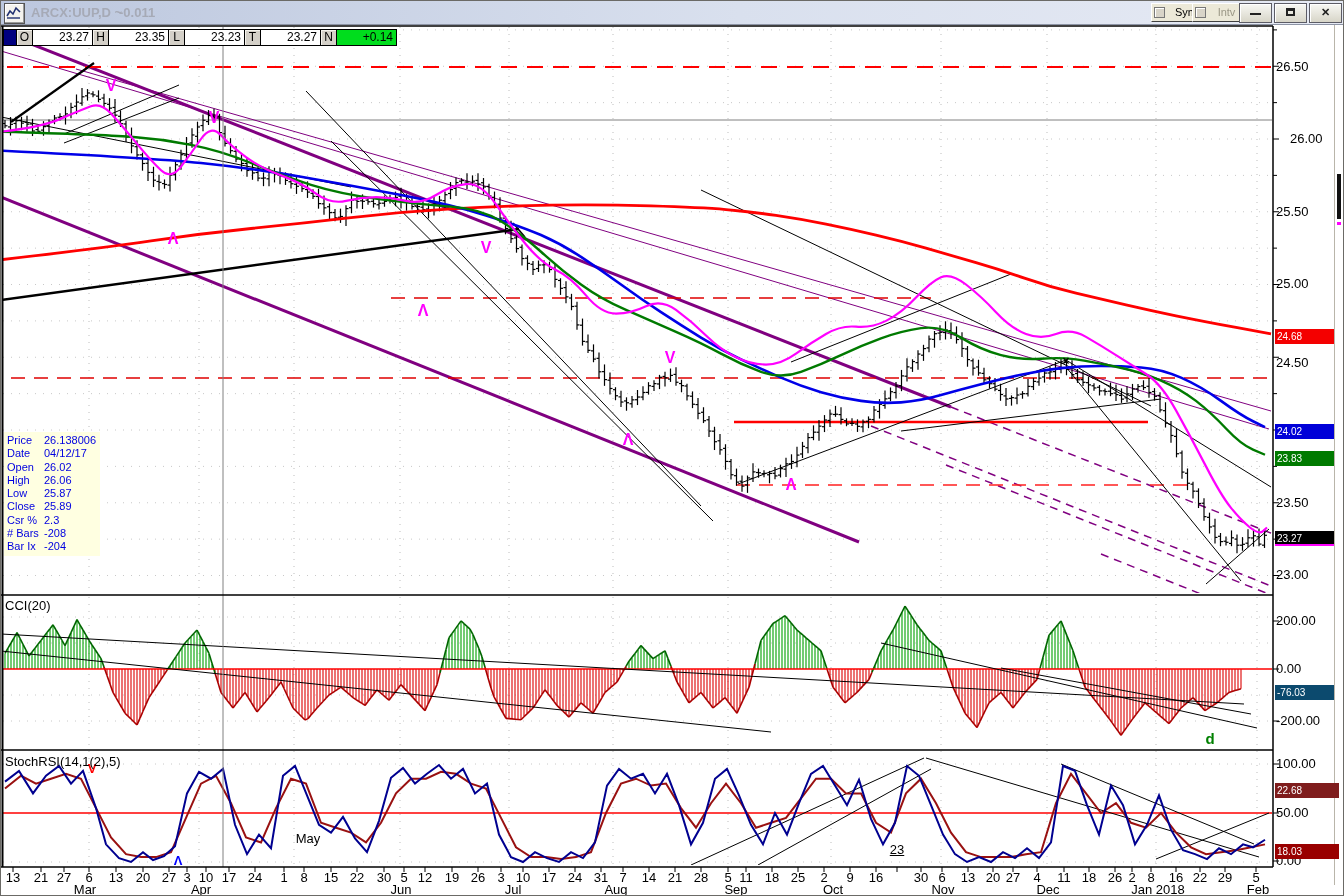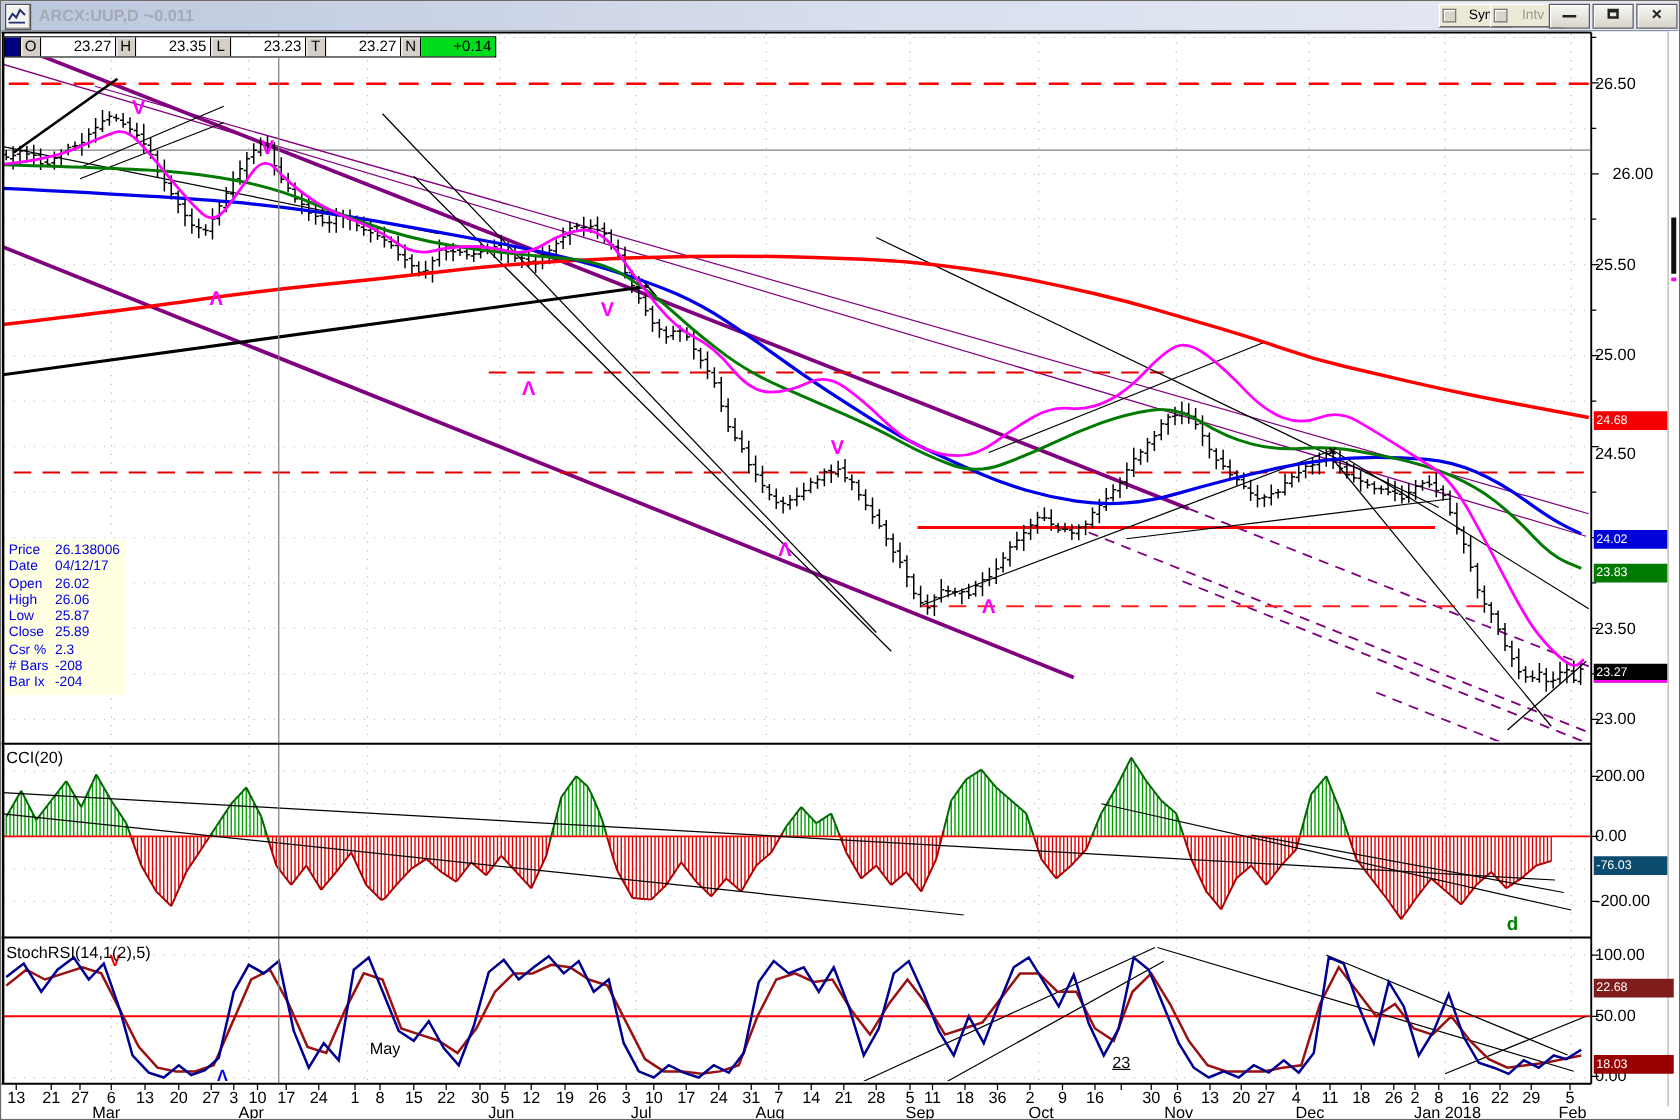--- a/index.html
+++ b/index.html
@@ -1902,21 +1902,21 @@
       <div class="xlab" style="left:548px;top:869px;">17</div>
       <div class="xlab" style="left:574px;top:869px;">24</div>
       <div class="xlab" style="left:600px;top:869px;">31</div>
       <div class="xlab" style="left:622px;top:869px;">7</div>
       <div class="xlab" style="left:648px;top:869px;">14</div>
       <div class="xlab" style="left:674px;top:869px;">21</div>
       <div class="xlab" style="left:700px;top:869px;">28</div>
       <div class="xlab" style="left:727px;top:869px;">5</div>
       <div class="xlab" style="left:745px;top:869px;">11</div>
       <div class="xlab" style="left:771px;top:869px;">18</div>
-      <div class="xlab" style="left:797px;top:869px;">36</div>
+      <div class="xlab" style="left:797px;top:869px;">25</div>
       <div class="xlab" style="left:823px;top:869px;">2</div>
       <div class="xlab" style="left:849px;top:869px;">9</div>
       <div class="xlab" style="left:875px;top:869px;">16</div>
       <div class="xlab" style="left:896px;top:841px;text-decoration:underline;">23</div>
       <div class="xlab" style="left:920px;top:869px;">30</div>
       <div class="xlab" style="left:941px;top:869px;">6</div>
       <div class="xlab" style="left:967px;top:869px;">13</div>
       <div class="xlab" style="left:992px;top:869px;">20</div>
       <div class="xlab" style="left:1012px;top:869px;">27</div>
       <div class="xlab" style="left:1036px;top:869px;">4</div>

